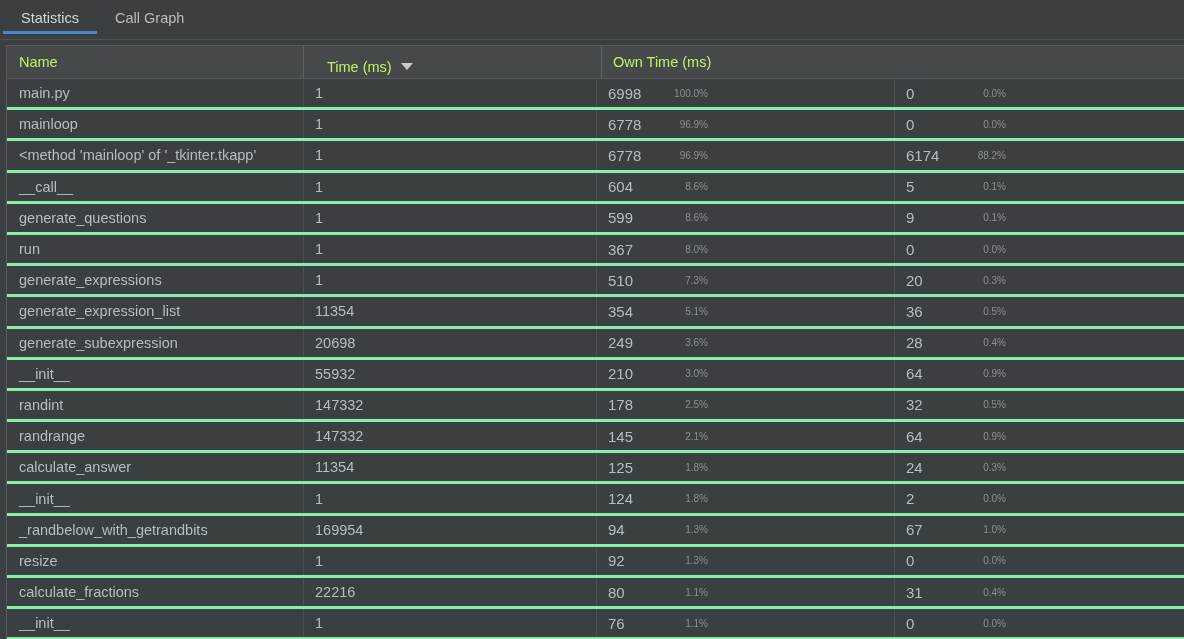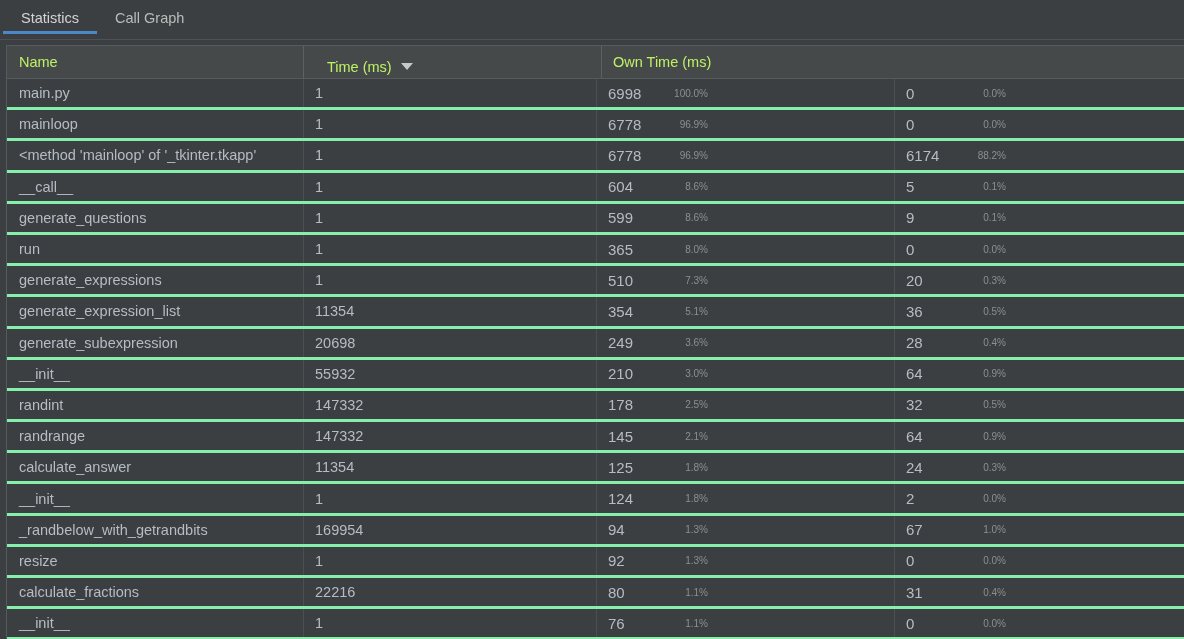--- a/index.html
+++ b/index.html
@@ -253,21 +253,21 @@
       </div>
       <div class="row">
         <div class="cell c-name">
           <span>run</span>
         </div>
         <div class="cell c-count">
           <span>1</span>
         </div>
         <div class="cell c-time">
           <div class="num-wrap">
-            <span class="num-val">365</span>
+            <span class="num-val">367</span>
             <span class="num-pct">8.0%</span>
           </div>
         </div>
         <div class="cell c-own">
           <div class="num-wrap">
             <span class="num-val">0</span>
             <span class="num-pct">0.0%</span>
           </div>
         </div>
       </div>

